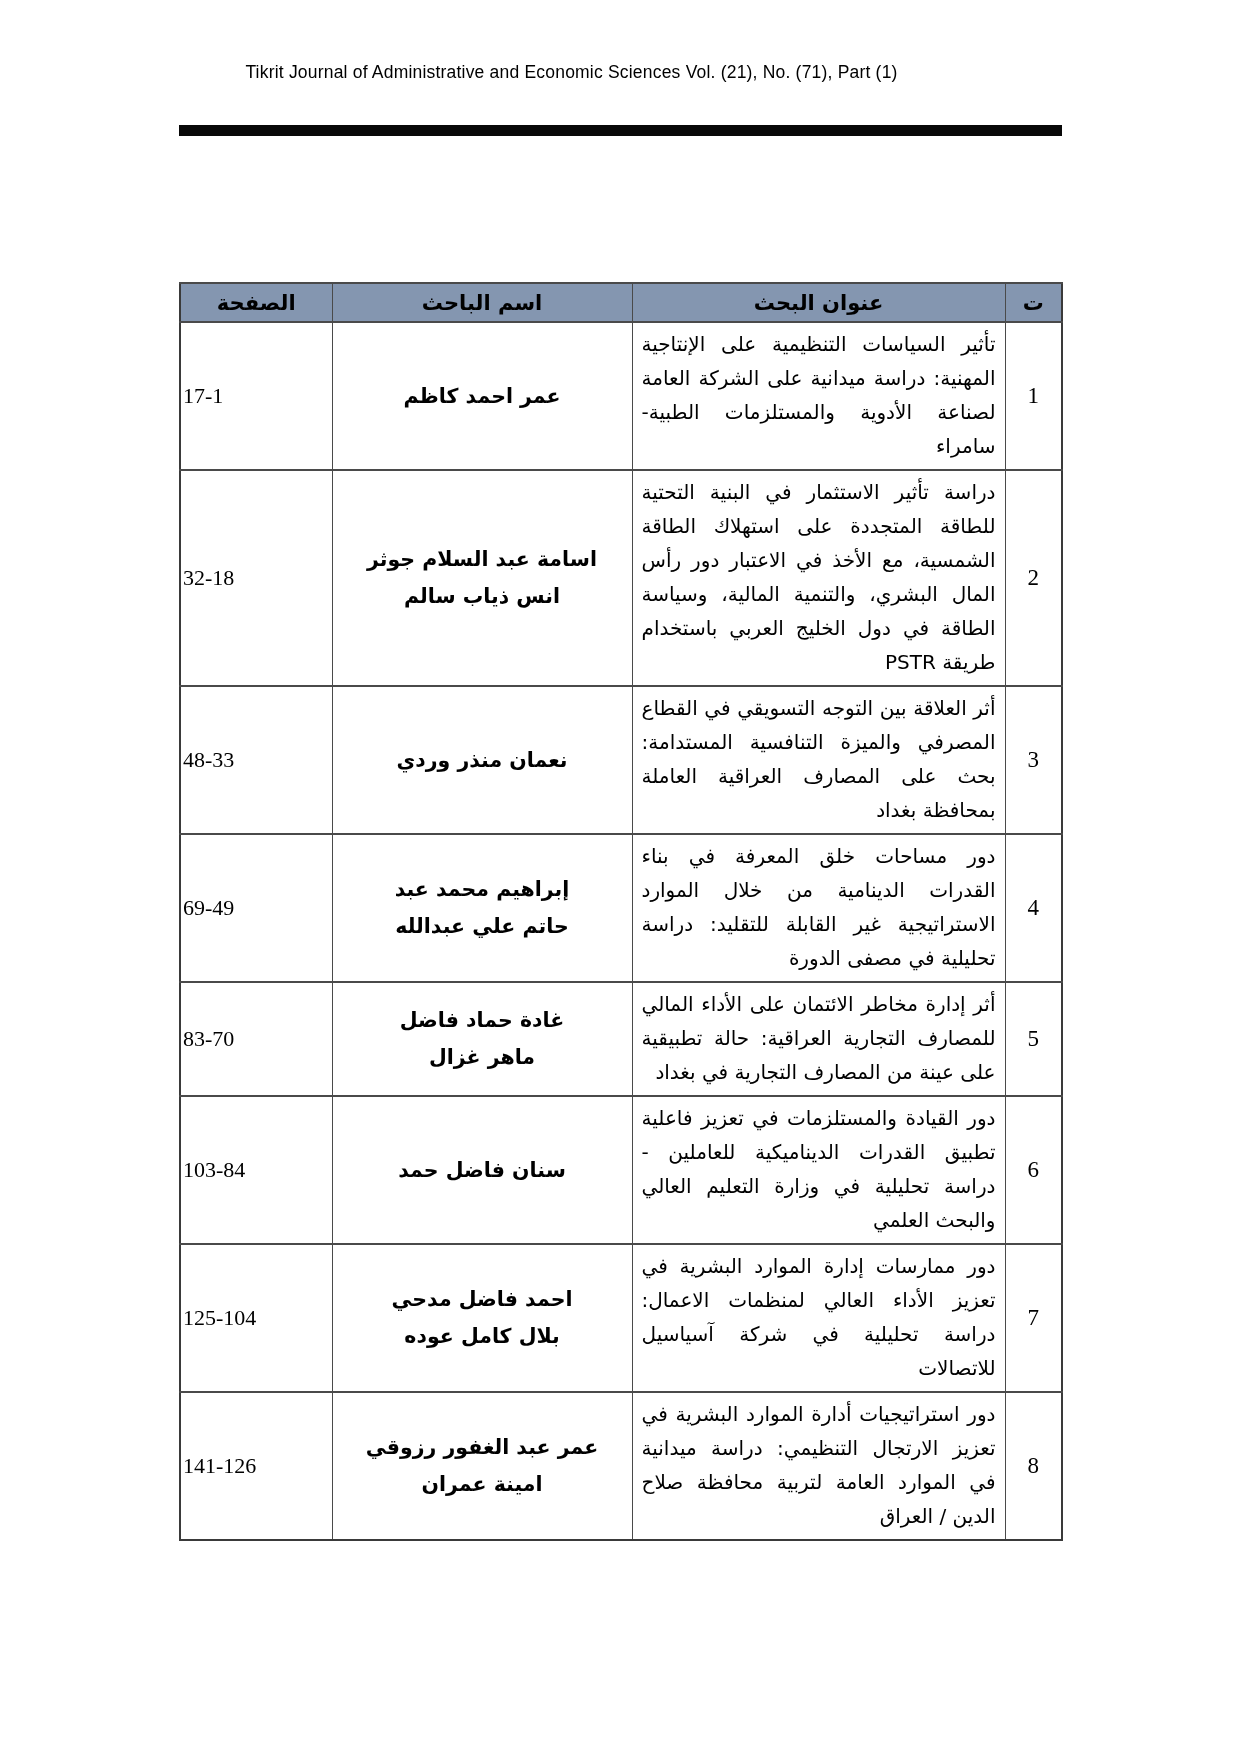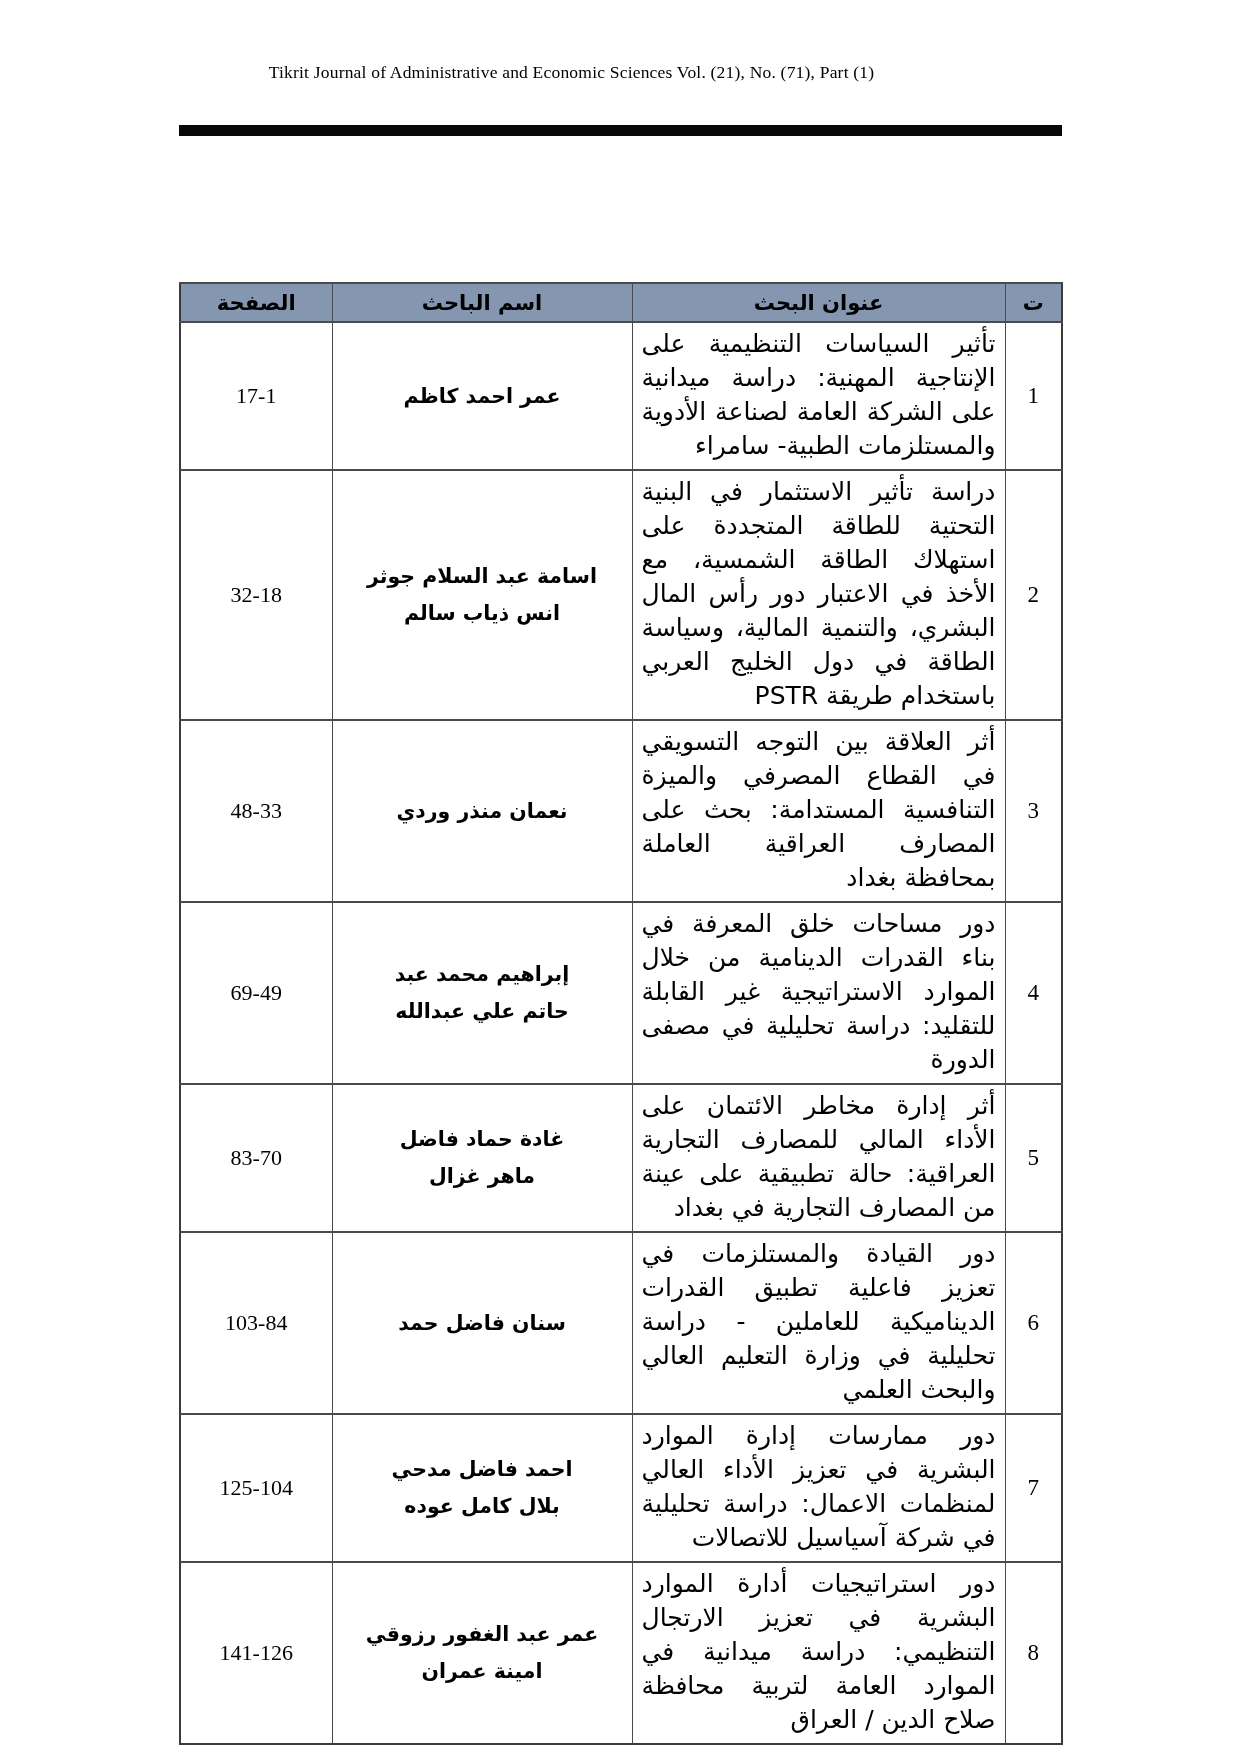--- a/index.html
+++ b/index.html
@@ -11,21 +11,21 @@
     overflow: hidden;
     font-family: "DejaVu Sans", sans-serif;
     color: #000;
   }
   .journal-line {
     position: absolute;
     top: 62px;
     left: 0;
     width: 1143px;
     text-align: center;
-    font-family: Liberation Serif, serif;
+    font-family: Liberation Sans, sans-serif;
     font-size: 17.5px;
     letter-spacing: 0.2px;
     color: #000;
   }
   .black-rule {
     position: absolute;
     left: 179px;
     top: 125px;
     width: 883px;
     height: 11px;
@@ -81,38 +81,38 @@
     padding: 2px 16px;
   }
   table.toc td { vertical-align: middle; }
   td.col-index {
     text-align: center;
     font-family: "Liberation Serif", "DejaVu Serif", serif;
     font-size: 23px;
     padding: 2px;
   }
   td.col-title {
-    font-size: 25px;
+    font-size: 20px;
     line-height: 34px;
     text-align: justify;
     text-justify: inter-word;
     padding: 4px 9px 6px 9px;
   }
   td.col-author {
     text-align: center;
     font-weight: bold;
     font-size: 20.5px;
     line-height: 37px;
     padding: 7px 6px;
   }
   td.col-pages {
-    text-align: center;
+    text-align: left;
     font-family: "Liberation Serif", "DejaVu Serif", serif;
     font-size: 22px;
-    padding: 14px;
+    padding: 2px;
   }
 </style>
 </head>
 <body>
 
 <div class="page">
 
   <div class="journal-line" dir="ltr">Tikrit Journal of Administrative and Economic Sciences Vol. (21), No. (71), Part (1)</div>
 
   <div class="black-rule"></div>

